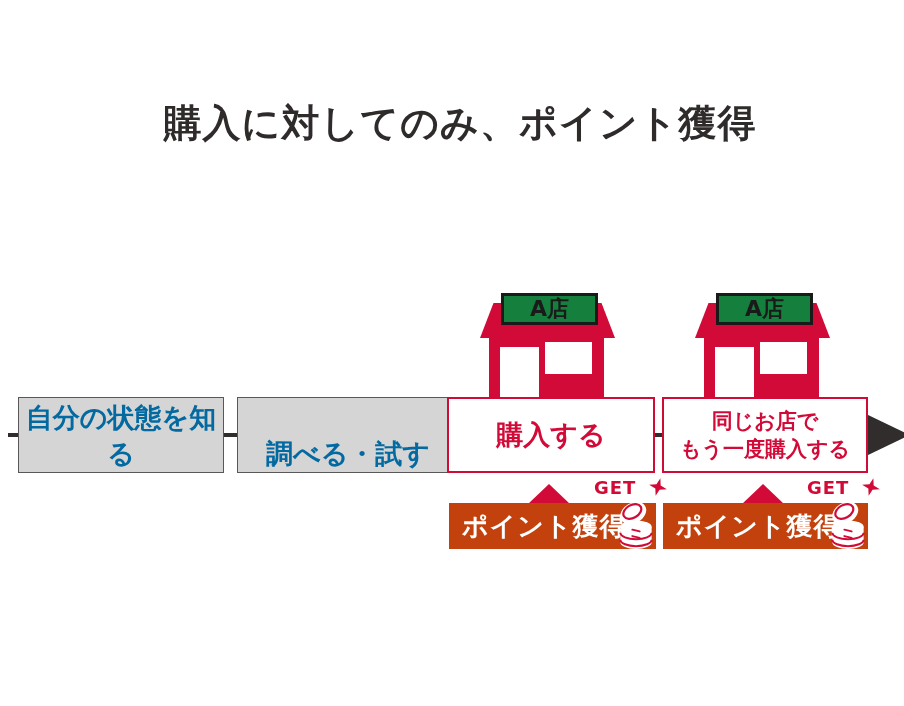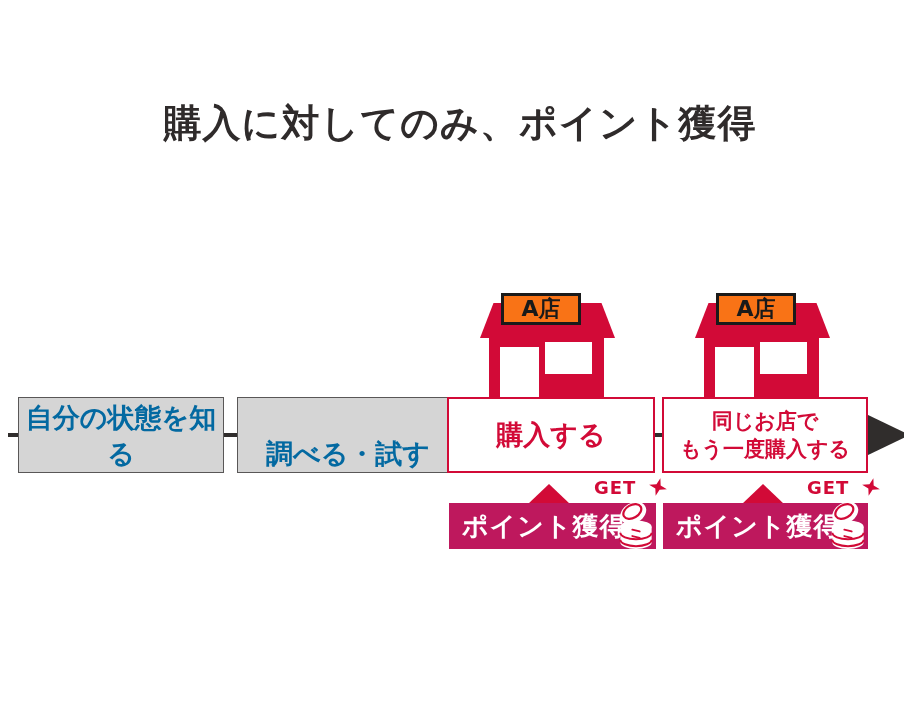--- a/index.html
+++ b/index.html
@@ -60,38 +60,38 @@
     position:absolute;left:0;top:10px;width:135px;height:35px;
     background:#d20a37;
     -webkit-clip-path:polygon(10% 0,90% 0,100% 100%,0 100%);
     clip-path:polygon(10% 0,90% 0,100% 100%,0 100%);
   }
   .store .body{
     position:absolute;left:9px;top:45px;width:115px;height:59px;
     background:#d20a37;
   }
   .store .sign{
-    position:absolute;left:21px;top:0;width:80px;height:32px;
+    position:absolute;left:21px;top:0;width:97px;height:32px;
     box-sizing:border-box;
-    background:#f97316;border:3px solid #1a1a1a;
+    background:#15803d;border:3px solid #1a1a1a;
     display:flex;align-items:center;justify-content:center;
     font-size:22px;font-weight:800;color:#1a1a1a;
   }
   .store .door{
     position:absolute;left:20px;top:54px;width:39px;height:50px;
     background:#ffffff;
   }
   .store .window{
     position:absolute;left:65px;top:49px;width:47px;height:32px;
     background:#ffffff;
   }
   
   .badge{
     position:absolute;top:503px;height:46px;
-    background:#be185d;
+    background:#c2410c;
     display:flex;align-items:center;
     padding-left:13px;box-sizing:border-box;
     color:#ffffff;font-size:26px;font-weight:800;letter-spacing:1px;
   }
   .badge-1{left:441px;width:207px;}
   .badge-2{left:655px;width:205px;}
   .badge .coin{
     position:absolute;right:-3px;top:-5px;width:46px;height:54px;
   }
   .badge-pointer{

